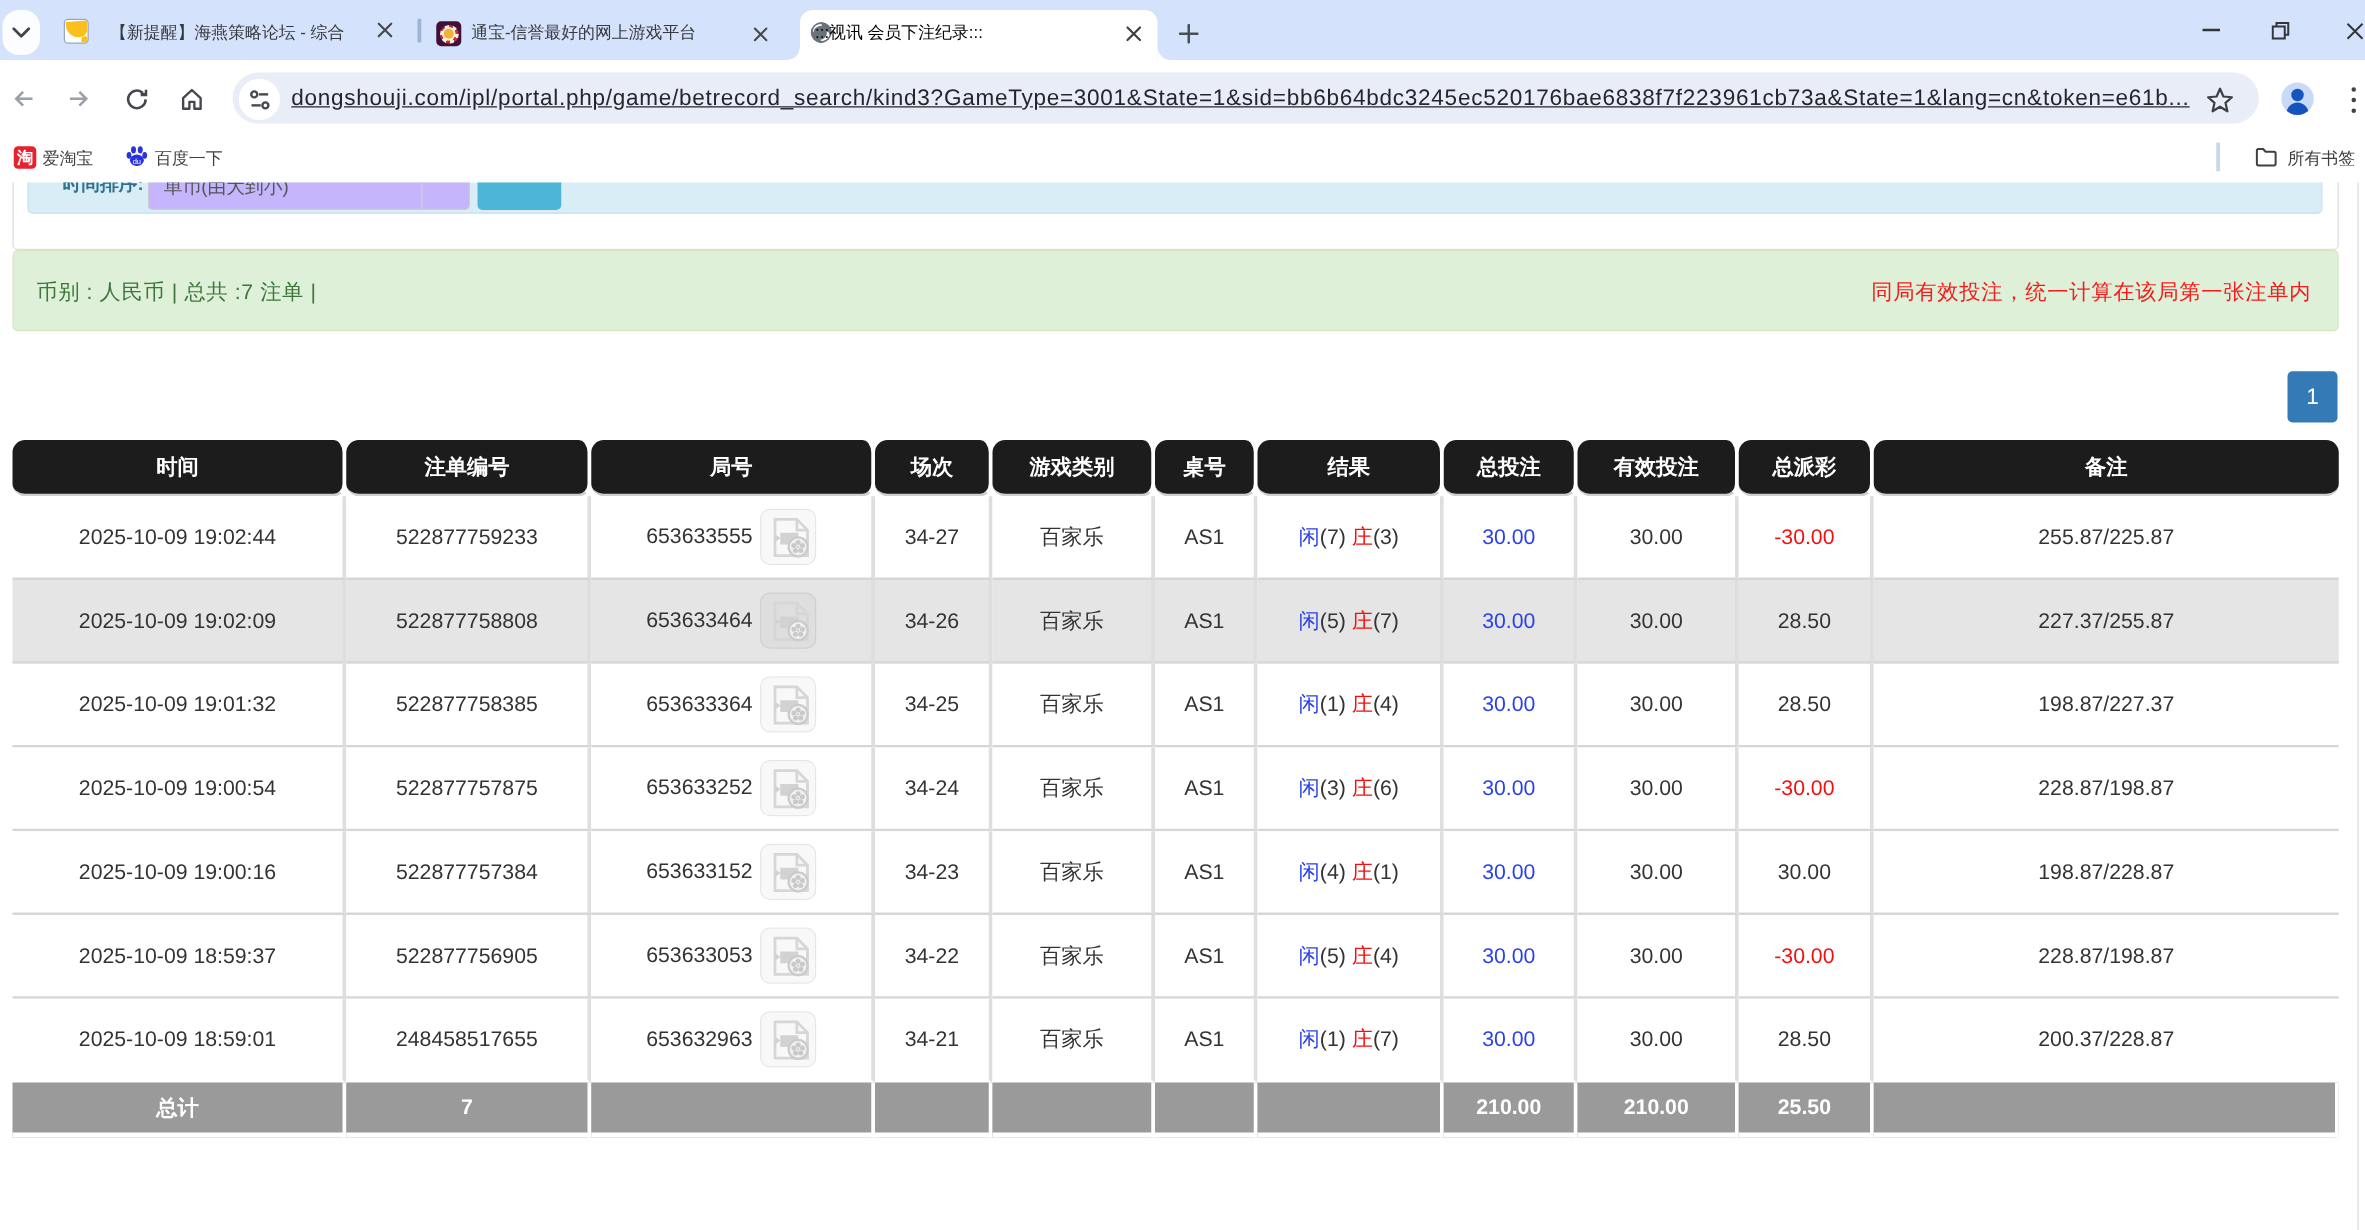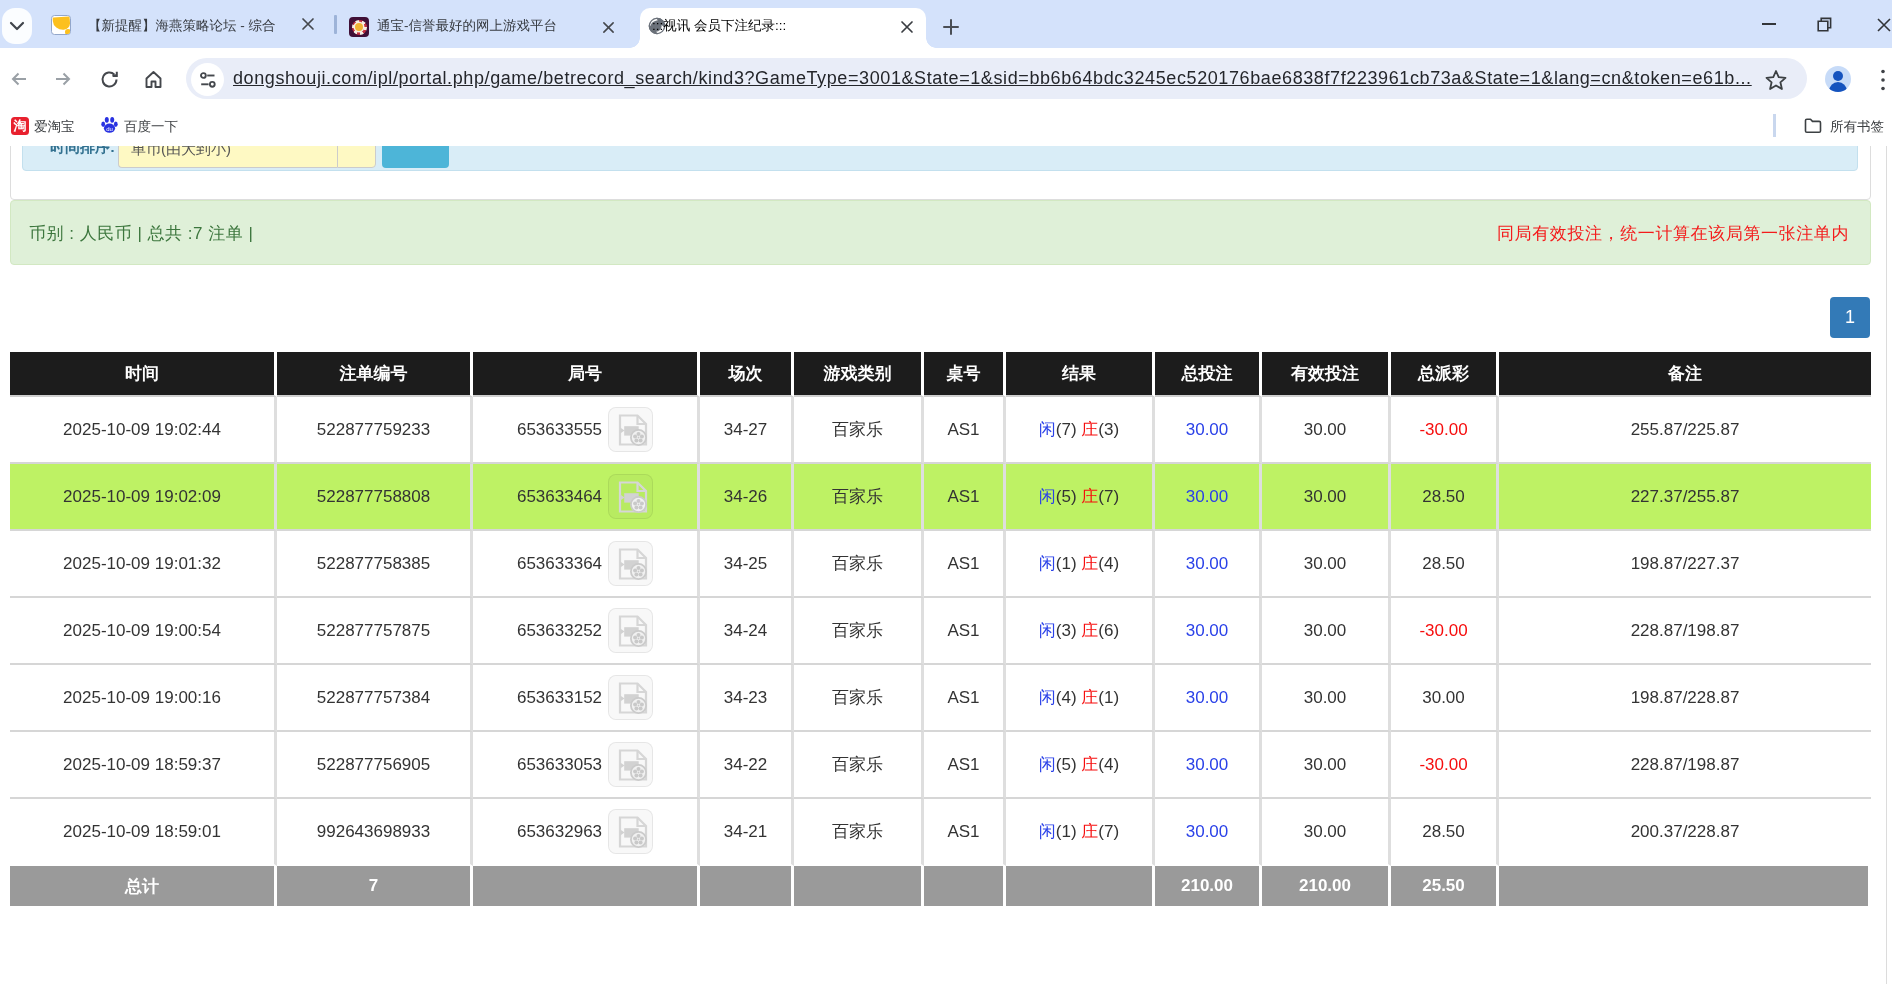--- a/index.html
+++ b/index.html
@@ -10,31 +10,31 @@
 #chev { position:absolute; left:2px; top:8px; width:30px; height:36px; background:#fbfdff; border-radius:13px; }
 .tabtitle { position:absolute; font-size:13.5px; color:#363a40; white-space:nowrap; overflow:hidden; top:17px; }
 .favicon { position:absolute; top:16px; width:20px; height:20px; }
 #activetab { position:absolute; left:640px; top:8px; width:286px; height:40px; background:#fff; border-radius:10px 10px 0 0; }
 #toolbar { position:absolute; left:0; top:48px; width:1892px; height:51px; background:#fff; }
 #omnibox { position:absolute; left:186px; top:58px; width:1621px; height:41px; border-radius:21px; background:#e9edf8; }
 #sitechip { position:absolute; left:191px; top:63px; width:33px; height:33px; border-radius:50%; background:#fff; }
 #urltext { position:absolute; left:233px; top:58px; height:41px; line-height:41px; font-size:18px; letter-spacing:0.6px; color:#24262b; white-space:nowrap;text-decoration:underline; }
 #bookbar { position:absolute; left:0; top:99px; width:1892px; height:47px; background:#fff; }
 .bktext { position:absolute; top:118px; font-size:13.5px; color:#3d4043; }
-.cutinput { position:absolute; top:-12px; height:34px; background:#fef9c3; border:1px solid #ccc; }
+.cutinput { position:absolute; top:-12px; height:34px; background:#c4b5fd; border:1px solid #ccc; }
 #btnsrch { position:absolute; left:382px; top:-12px; width:67px; height:34px; background:#4db5d8; border-radius:4px; }
 #greenbar { position:absolute; left:10px; top:200px; width:1861px; height:65px; background:#dff0d8; border:1px solid #d2e8c2; border-radius:4px; color:#3c763d; font-size:15.5px; }
 #pag1 { position:absolute; left:1830px; top:297px; width:40px; height:41px; background:#337ab7; border-radius:4px; color:#fff; font-size:18px; text-align:center; line-height:41px; }
 
 #btable { position:absolute; left:10px; top:352px; width:1861px; border-collapse:separate; border-spacing:0; table-layout:fixed; font-size:17px; color:#333; }
-#btable th { background:#1c1c1c; color:#fff; font-weight:bold; font-size:17px; height:45px; border-right:3px solid #fff; border-bottom:2px solid #cfcfcf; text-align:center; vertical-align:middle; }
+#btable th { background:#1c1c1c; color:#fff; font-weight:bold; font-size:17px; height:45px; border-right:3px solid #fff; border-bottom:2px solid #cfcfcf; text-align:center; vertical-align:middle;border-radius:10px; }
 #btable th:last-child { border-right:none; }
 #btable td { background:#fff; height:67px; border-right:3px solid #dedede; border-bottom:2px solid #d6d6d6; text-align:center; vertical-align:middle; }
 #btable td:last-child { border-right:none; }
-#btable tr.hl td { background:#bef264; }
+#btable tr.hl td { background:#e5e5e5; }
 #btable tr.sum td { background:#9a9a9a; color:#fff; font-weight:bold; border-right:3px solid #fff; border-bottom:4px solid #fff; height:44px; }
 #btable tr.sum1 td { border-top:2px solid #fff; height:46px; }
 #btable tr.lastdata td { border-bottom-color:#fff; }
 .blue { color:#2a41e8; }
 .red { color:#f60d0d; }
 .vbtn { display:inline-block; vertical-align:middle; width:45px; height:45px; margin-left:6px; background:rgba(0,0,0,0.028); border:1px solid rgba(0,0,0,0.075); border-radius:8px; }
 .vbtn svg { margin:5px 0 0 5px; }
 </style>
 </head>
 <body>
@@ -349,21 +349,21 @@
         <td>百家乐</td>
         <td>AS1</td>
         <td><span class="blue">闲</span>(5) <span class="red">庄</span>(4)</td>
         <td class="blue">30.00</td>
         <td>30.00</td>
         <td class="red">-30.00</td>
         <td>228.87/198.87</td>
       </tr>
       <tr class="lastdata">
         <td>2025-10-09 18:59:01</td>
-        <td>992643698933</td>
+        <td>248458517655</td>
         <td><span style="vertical-align:middle">653632963</span><span class="vbtn"><svg width="34" height="34" viewBox="0 0 34 34">
 <path d="M4 2.5 H21.5 L30 11 V31.5 H4 Z" fill="none" stroke="#d6d6d6" stroke-width="2.2"></path>
 <path d="M21.5 2.5 V11 H30" fill="none" stroke="#d6d6d6" stroke-width="2.2"></path>
 <path d="M4.2 14.6 L8.6 17.4 L4.2 20.4 Z" fill="#d2d2d2"></path>
 <rect x="8.2" y="13.2" width="14.5" height="9.4" fill="#d2d2d2"></rect>
 <circle cx="22.5" cy="24.5" r="7.6" fill="#f1f1f1" stroke="#cbcbcb" stroke-width="1.8"></circle>
 <circle cx="22.5" cy="20.9" r="2" fill="#c9c9c9"></circle>
 <circle cx="19.1" cy="23.4" r="2" fill="#c9c9c9"></circle>
 <circle cx="20.4" cy="27.4" r="2" fill="#c9c9c9"></circle>
 <circle cx="24.6" cy="27.4" r="2" fill="#c9c9c9"></circle>

